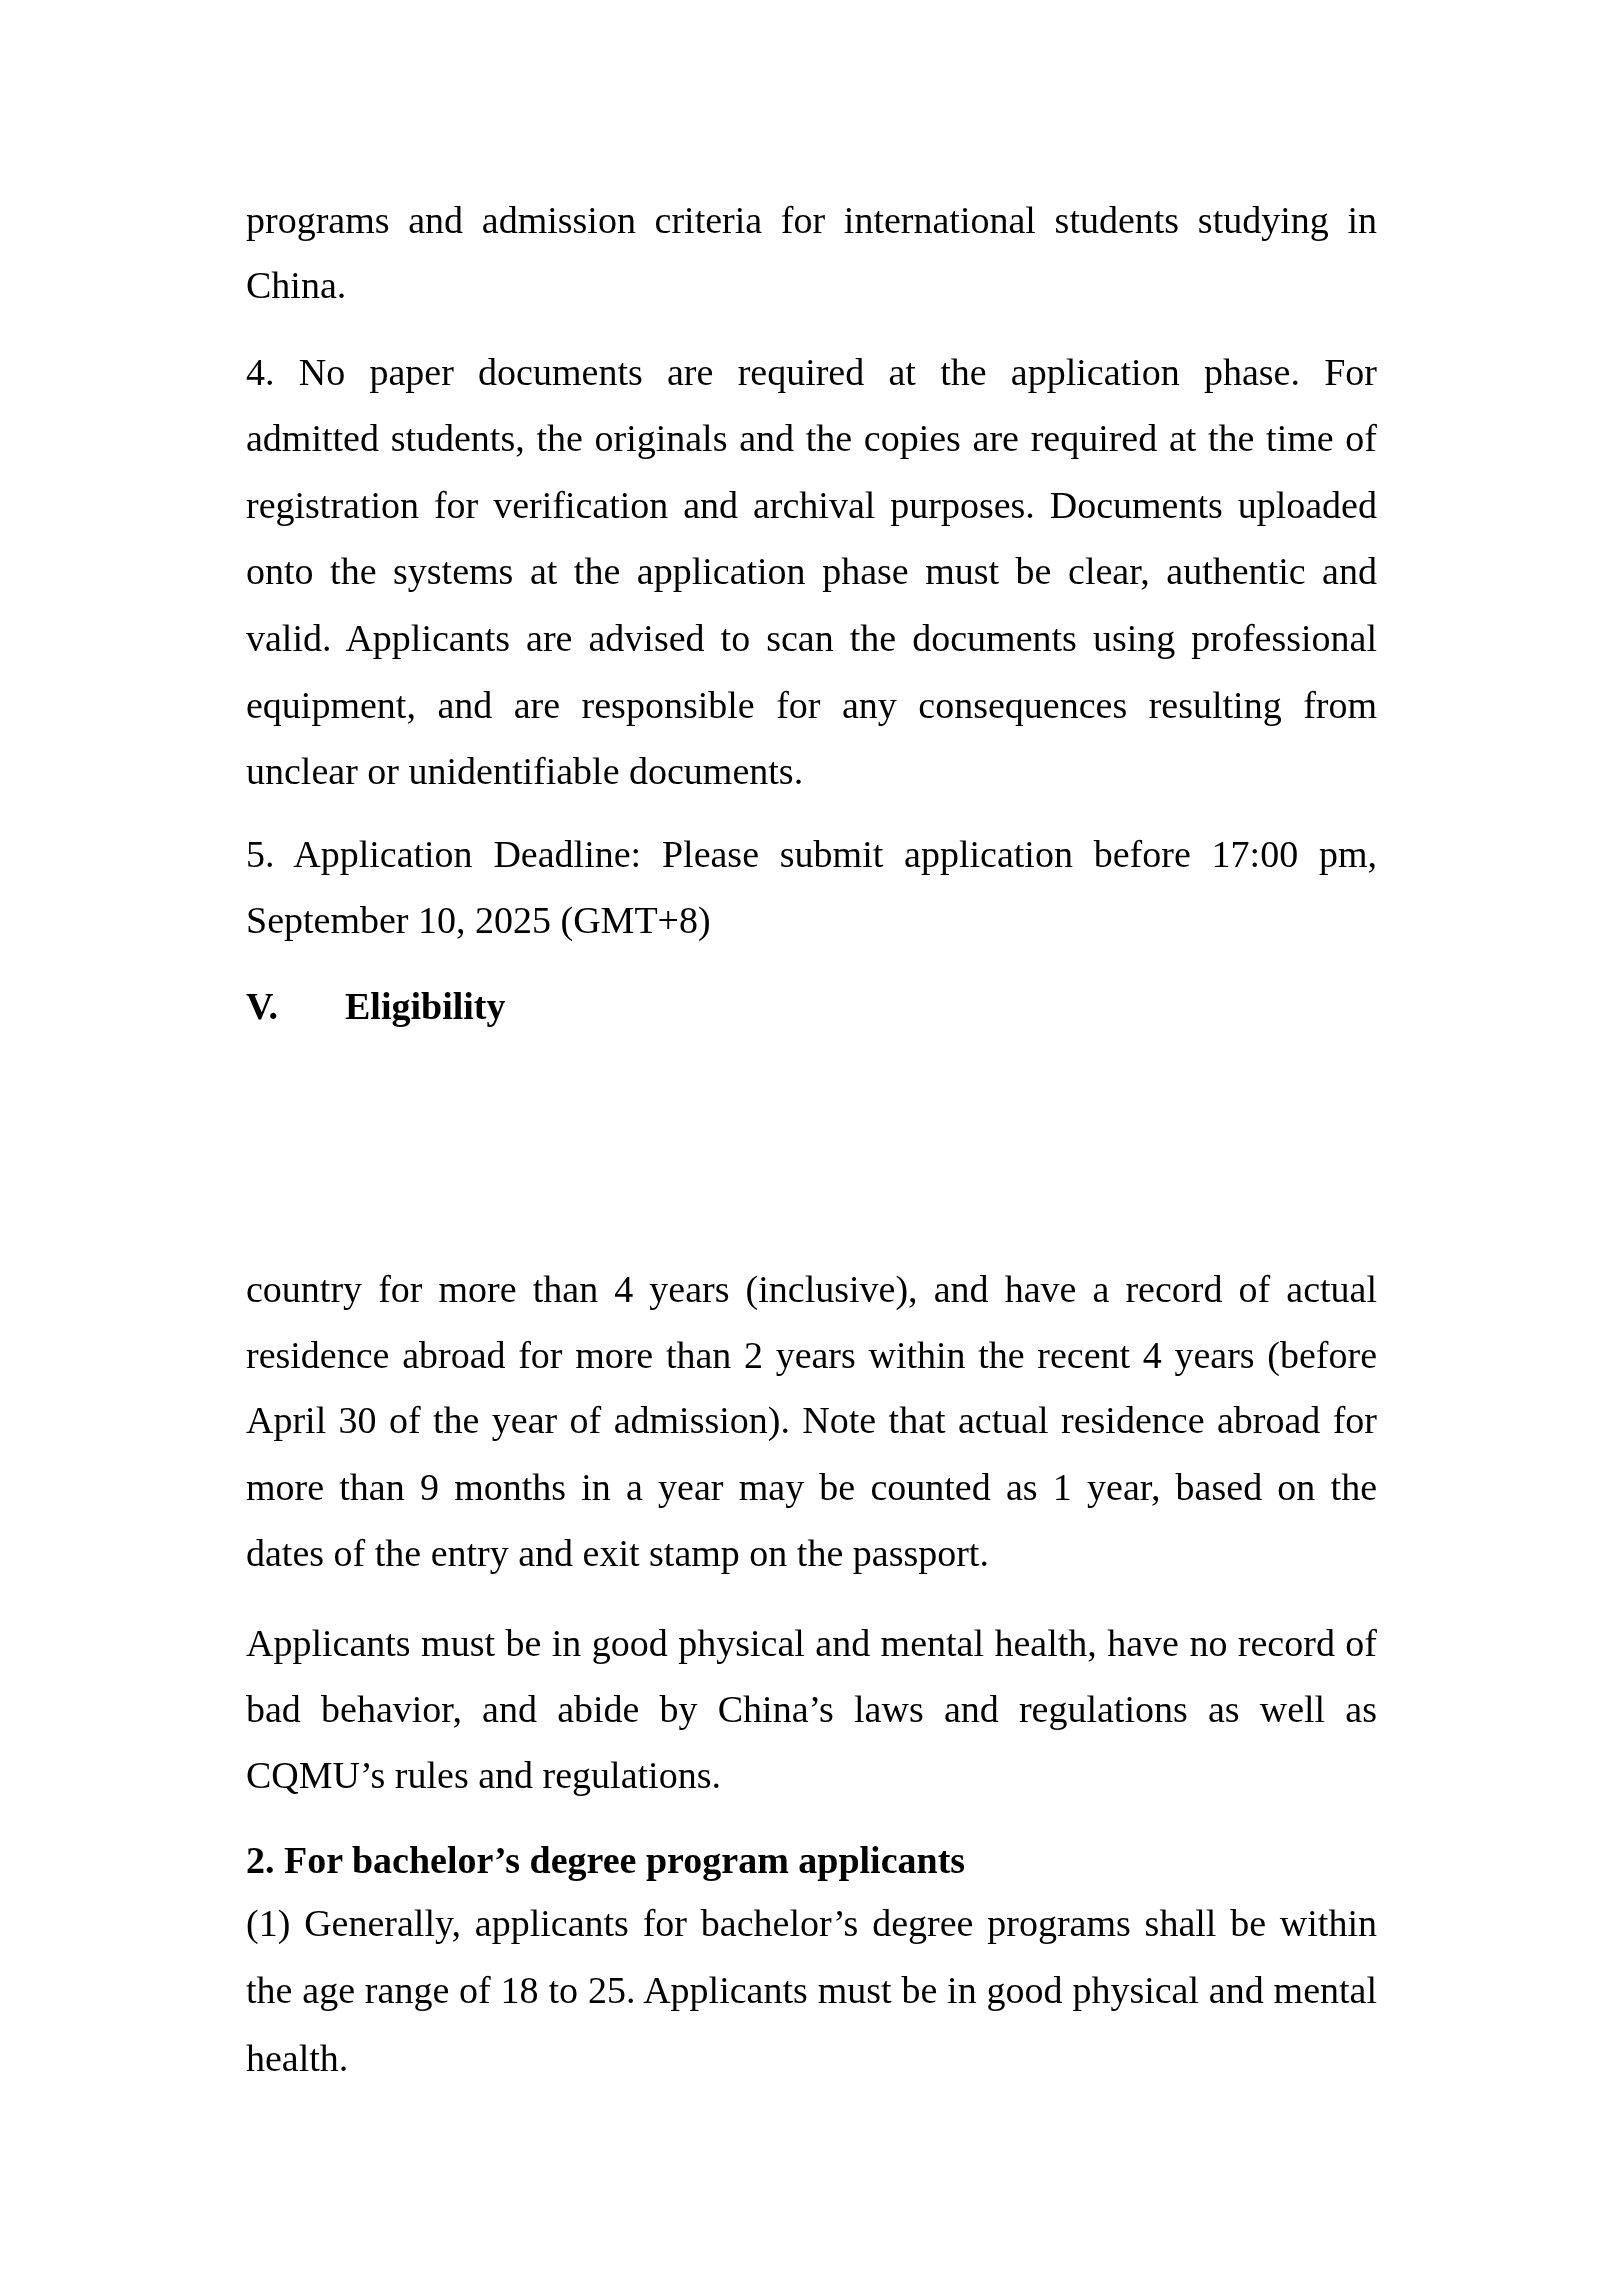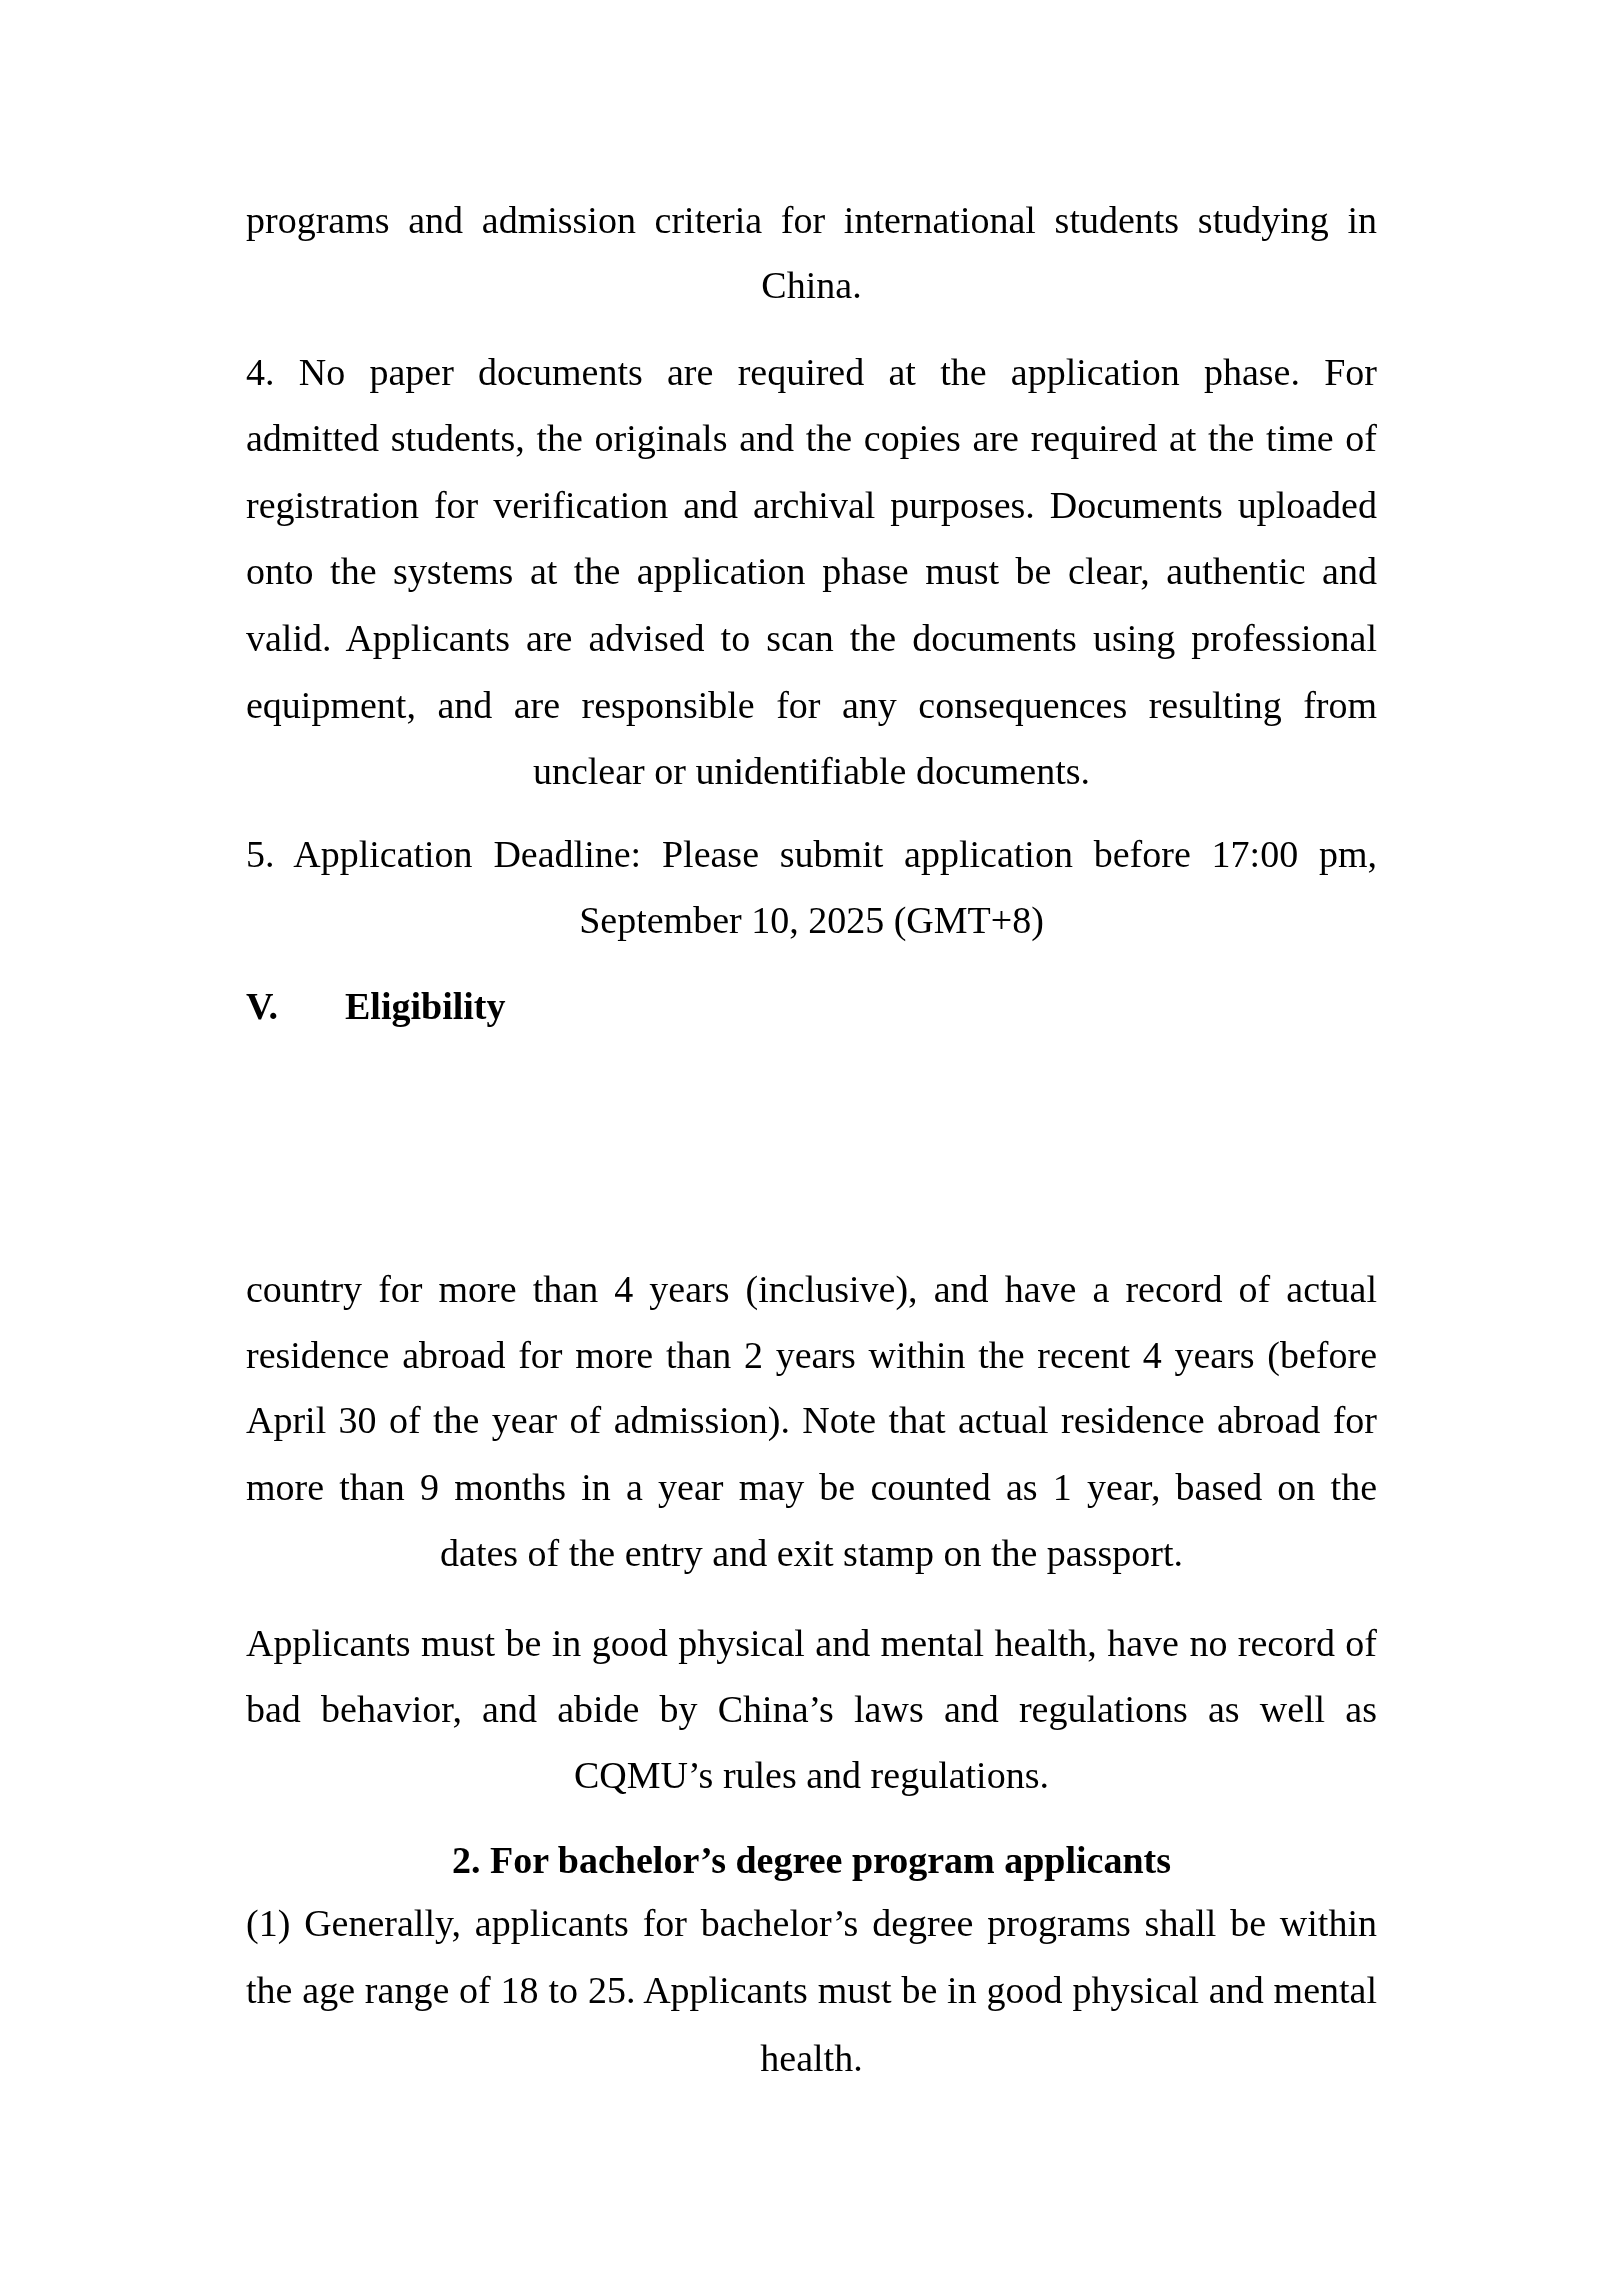--- a/index.html
+++ b/index.html
@@ -7,21 +7,21 @@
   .page { position: absolute; left: 0; top: 0; width: 1623px; height: 1702px; background: #ffffff; }
   .line {
     position: absolute;
     left: 246px;
     width: 1131px;
     font-family: "Liberation Serif", "DejaVu Serif", serif;
     font-size: 38px;
     line-height: 38px;
     color: #000000;
     white-space: nowrap;
-    text-align: center;
+    text-align: left;
   }
   .line.j { text-align: justify; text-align-last: justify; white-space: normal; }
   .bold { font-weight: bold; }
   .tabnum { position: absolute; left: 246px; font-family: "Liberation Serif", serif; font-size: 38px; line-height: 38px; font-weight: bold; color:#000; }
   .tabtext { position: absolute; left: 345px; font-family: "Liberation Serif", serif; font-size: 38px; line-height: 38px; font-weight: bold; color:#000;text-align:center; }
 </style>
 </head>
 <body>
 
 <div class="page">

